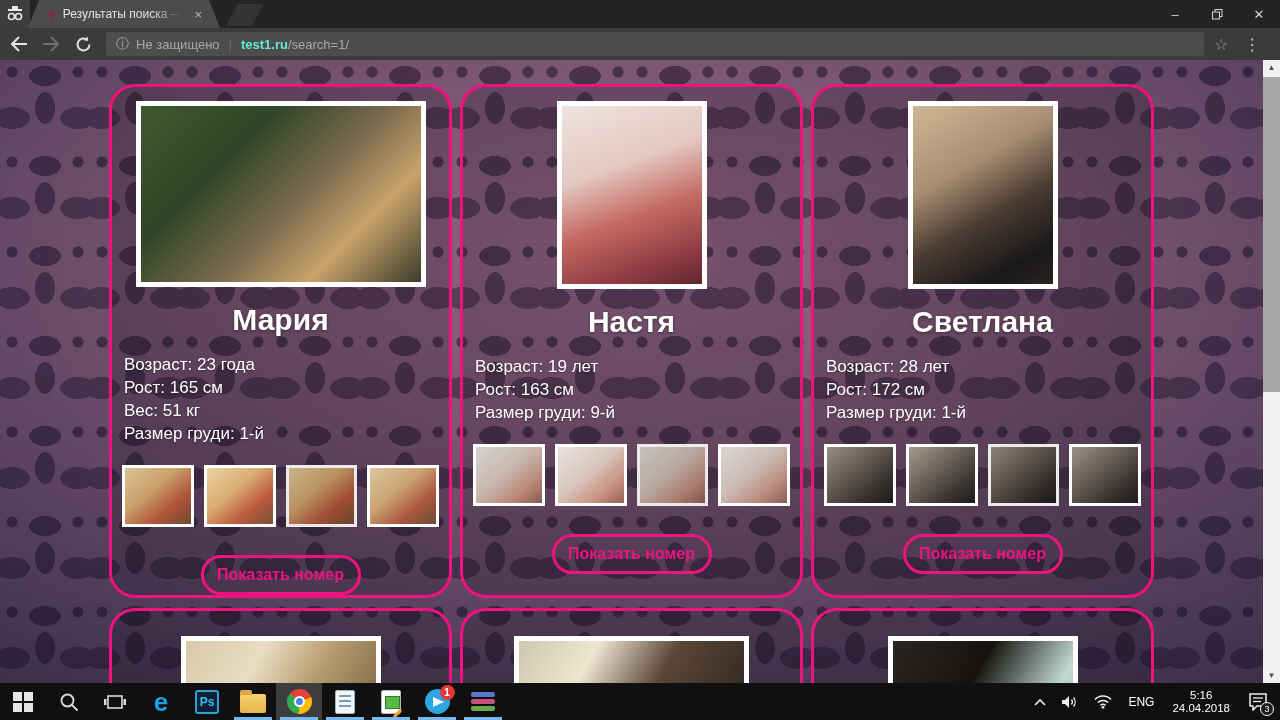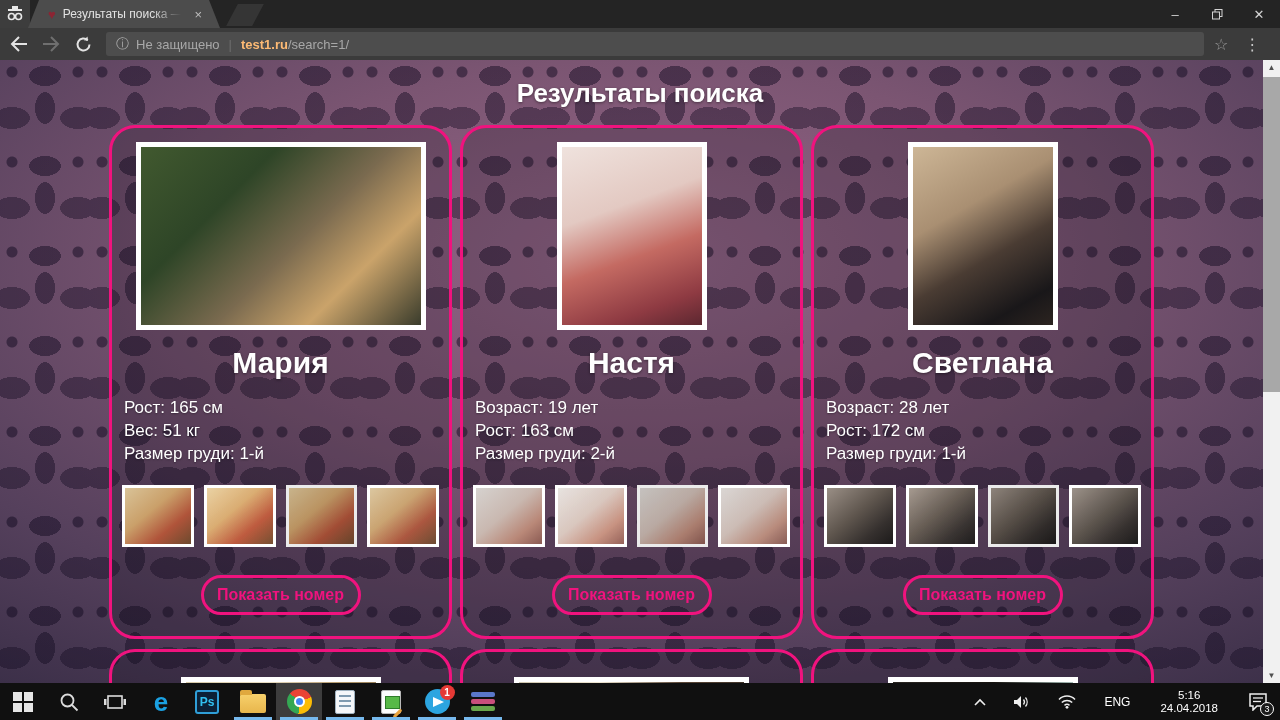--- a/index.html
+++ b/index.html
@@ -27,39 +27,39 @@
              color:#d4d4d4; font-size:13px; }
 
   .toolbar { position:absolute; top:28px; left:0; width:1280px; height:32px; background:#3b3b3b;
              display:flex; align-items:center; }
   .nav-btn { width:26px; height:26px; margin-left:6px; display:flex; align-items:center; justify-content:center; }
   .omnibox { margin-left:10px; width:1098px; height:24px; background:#4d4d4d; border-radius:3px;
              display:flex; align-items:center; padding:0 10px; }
   .info-icon { color:#a8a8a8; font-size:13px; margin-right:7px; }
   .security-label { color:#a8a8a8; font-size:13px; }
   .url-sep { color:#6e6e6e; margin:0 9px; font-size:13px; }
-  .url-host { color:#fdba74; font-size:13px; font-weight:bold; }
+  .url-host { color:#5eead4; font-size:13px; font-weight:bold; }
   .url-path { color:#a8a8a8; font-size:13px; }
   .star-btn { margin-left:10px; color:#9a9a9a; font-size:16px; }
   .menu-btn { margin-left:16px; margin-right:10px; color:#c9c9c9; font-size:16px; letter-spacing:0; }
 
   
   .viewport { position:absolute; top:60px; left:0; width:1280px; height:623px; overflow:hidden;
     background:
       radial-gradient(circle 6px at 12px 12px, rgba(18,10,32,.50) 0 5px, transparent 6px),
       radial-gradient(ellipse 16px 10px at 45px 16px, rgba(18,10,32,.48) 0 99%, transparent 100%),
       radial-gradient(ellipse 10px 16px at 45px 48px, rgba(18,10,32,.45) 0 99%, transparent 100%),
       radial-gradient(circle 6px at 78px 12px, rgba(18,10,32,.50) 0 5px, transparent 6px),
       radial-gradient(ellipse 18px 11px at 12px 58px, rgba(18,10,32,.40) 0 99%, transparent 100%),
       radial-gradient(ellipse 18px 11px at 78px 58px, rgba(18,10,32,.40) 0 99%, transparent 100%),
       radial-gradient(115% 115% at 50% 32%, #946687 0%, #7b5572 28%, #55405c 55%, #332a42 80%, #262031 100%);
     background-size:90px 90px,90px 90px,90px 90px,90px 90px,90px 90px,90px 90px,100% 100%; }
   .page-title { text-align:center; color:#fff; font-size:26px; font-weight:bold; margin-top:18px;
                 text-shadow:0 1px 3px rgba(0,0,0,.45); }
-  .cards { display:flex; justify-content:center; gap:8px; margin-top:16px; padding-right:17px; }
+  .cards { display:flex; justify-content:center; gap:8px; margin-top:24px; padding-right:17px; }
   .card { width:343px; height:514px; border:3px solid #f0137e; border-radius:26px;
           background:rgba(18,12,28,.22); display:flex; flex-direction:column; align-items:center;
           padding:14px 10px 0 10px; }
   .photo { border:5px solid #fff; height:188px; }
   .photo.land { width:290px; }
   .photo.port { width:150px; }
   .ph-1 { background:linear-gradient(135deg,#41592f 0%,#2e4527 30%,#7a6a4f 55%,#caa36a 75%,#3a3c2c 100%); }
   .ph-2 { background:linear-gradient(160deg,#efe2dd 0%,#e3c9c2 35%,#c46a62 60%,#8e3a42 85%,#5c2730 100%); }
   .ph-3 { background:linear-gradient(150deg,#cdb696 0%,#a98f72 35%,#4a3c33 60%,#191719 85%,#2c2420 100%); }
   .name { color:#fff; font-size:30px; font-weight:bold; margin-top:16px; text-shadow:0 1px 3px rgba(0,0,0,.45); }
@@ -117,21 +117,21 @@
         display:flex; align-items:center; justify-content:center; }
   .tg-plane { width:0; height:0; border-left:11px solid #fff; border-top:5px solid transparent;
               border-bottom:5px solid transparent; margin-left:3px; }
   .tg-badge { position:absolute; top:-4px; right:-5px; min-width:15px; height:15px; border-radius:50%;
               background:#e53935; color:#fff; font-size:10px; font-weight:bold;
               display:flex; align-items:center; justify-content:center; }
   .rar { display:flex; flex-direction:column; gap:2px; }
   .rar i { display:block; width:24px; height:5px; border-radius:2px; }
   .rar i:nth-child(1){ background:#5a77c9; } .rar i:nth-child(2){ background:#c94f7c; } .rar i:nth-child(3){ background:#69a74c; }
 
-  .tray { margin-left:auto; display:flex; align-items:center; gap:16px; padding-right:6px; }
+  .tray { margin-left:auto; display:flex; align-items:center; gap:4px; padding-right:6px; }
   .tray-item { display:flex; align-items:center; justify-content:center; height:37px; padding:0 6px; color:#eee; }
   .tray-lang { font-size:12px; color:#fff; }
   .tray-clock { text-align:center; color:#fff; font-size:11.5px; line-height:13px; padding:0 8px; }
   .notif-wrap { position:relative; }
   .notif-badge { position:absolute; right:0; bottom:4px; width:14px; height:14px; border-radius:50%;
                  background:#1b1b1b; border:1px solid #fff; color:#fff; font-size:9px;
                  display:flex; align-items:center; justify-content:center; }
 
   svg { display:block; }
 </style>
@@ -193,48 +193,48 @@
       <span class="security-label">Не защищено</span>
       <span class="url-sep">|</span>
       <span class="url-host">test1.ru</span>
       <span class="url-path">/search=1/</span>
     </div>
     <span class="star-btn">☆</span>
     <span class="menu-btn">⋮</span>
   </div>
 
   <div class="viewport">
-    <div class="page-title">Результаты поиска</div>
 
     <div class="cards">
 
       <div class="card c1">
         <div class="photo land ph-1"></div>
         <div class="name">Мария</div>
         <div class="stats">
+          <div>Возраст: 23 года</div>
           <div>Рост: 165 см</div>
           <div>Вес: 51 кг</div>
           <div>Размер груди: 1-й</div>
         </div>
         <div class="thumbs">
           <div class="thumb"></div>
           <div class="thumb"></div>
           <div class="thumb"></div>
           <div class="thumb"></div>
         </div>
         <button class="show-btn">Показать номер</button>
       </div>
 
       <div class="card c2">
         <div class="photo port ph-2"></div>
         <div class="name">Настя</div>
         <div class="stats">
           <div>Возраст: 19 лет</div>
           <div>Рост: 163 см</div>
-          <div>Размер груди: 2-й</div>
+          <div>Размер груди: 9-й</div>
         </div>
         <div class="thumbs">
           <div class="thumb"></div>
           <div class="thumb"></div>
           <div class="thumb"></div>
           <div class="thumb"></div>
         </div>
         <button class="show-btn">Показать номер</button>
       </div>
 

